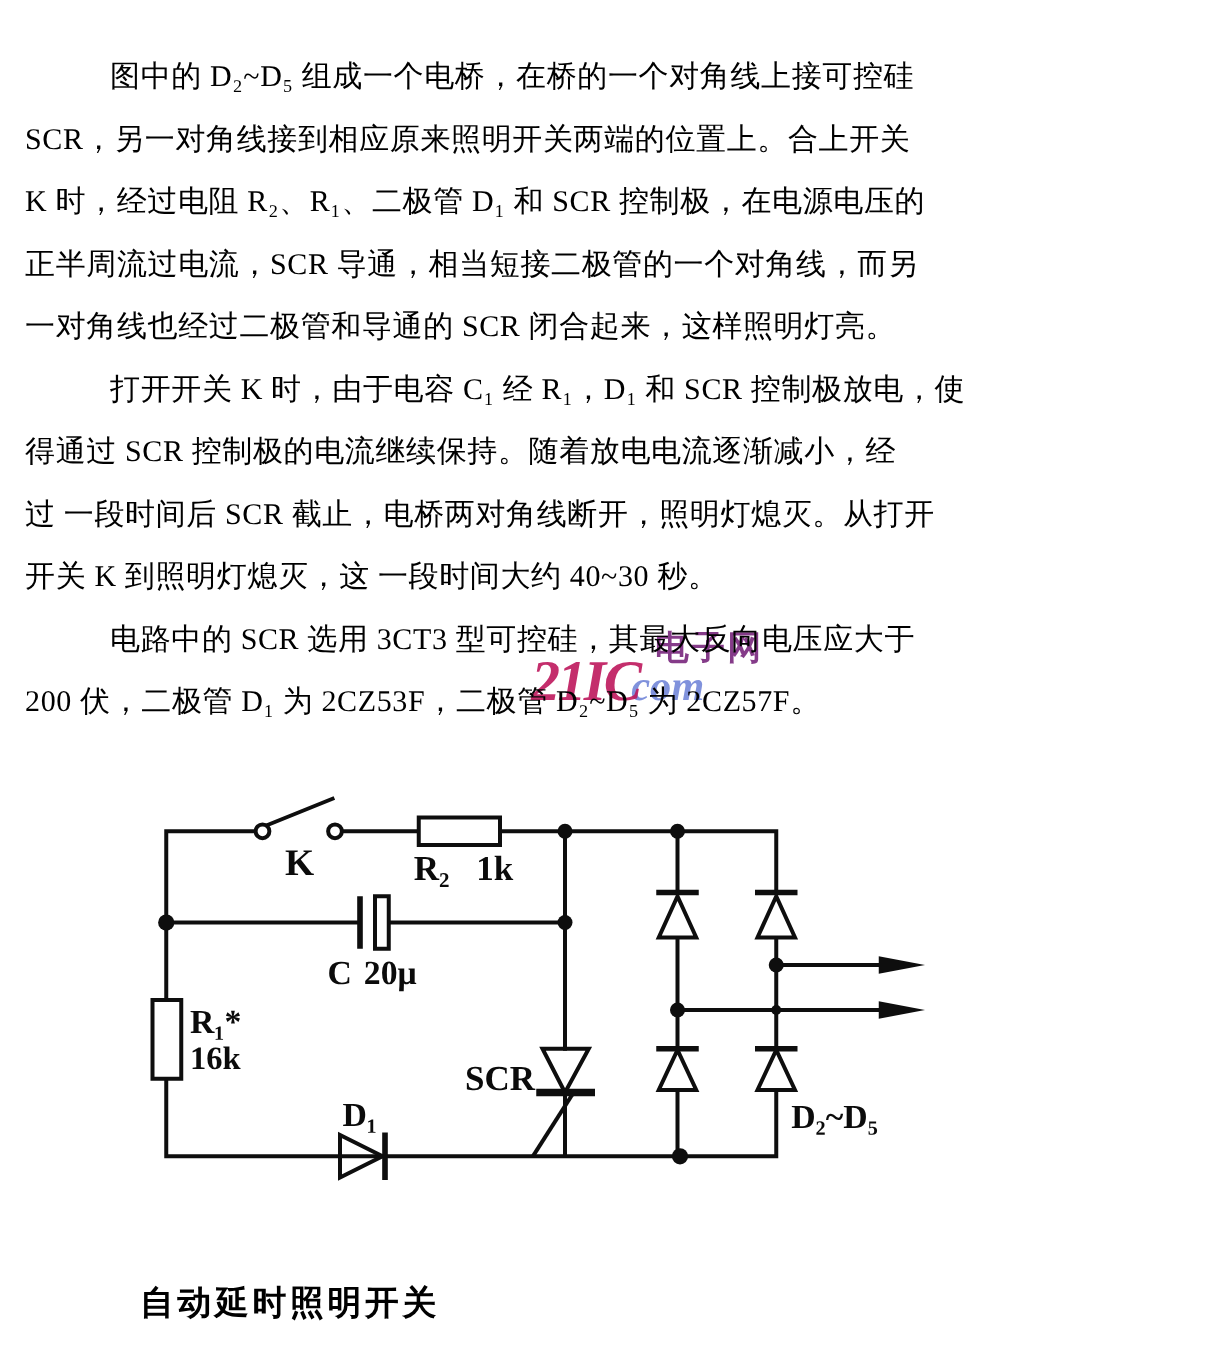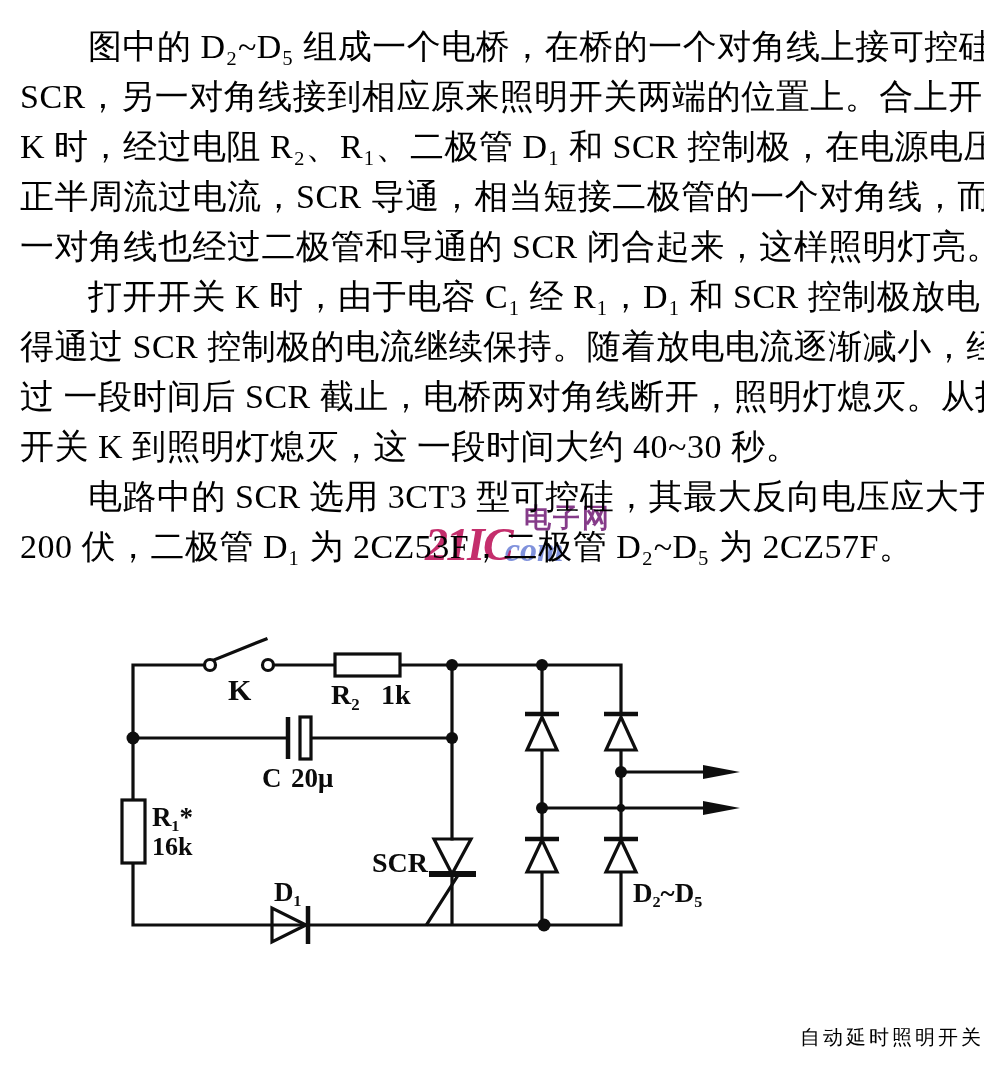--- a/index.html
+++ b/index.html
@@ -1,38 +1,38 @@
 <!DOCTYPE html>
 <html><head>
 <meta charset="utf-8">
 <style>
   html,body{margin:0;padding:0;background:#fff;}
   #page{position:relative;width:984px;height:1091px;background:#ffffff;overflow:hidden;
         font-family:"Liberation Serif",serif;color:#000;}
-  .doc-text{position:absolute;left:20px;top:22px;width:944px;z-index:2;
-            font-size:34px;line-height:50px;}
+  .doc-text{position:absolute;left:20px;top:37px;width:944px;z-index:2;
+            font-size:24px;line-height:50px;}
   .tline{height:50px;white-space:nowrap;letter-spacing:0.5px;}
   .indent{padding-left:68px;}
   .watermark{position:absolute;z-index:1;left:0;top:0;width:984px;height:1091px;pointer-events:none;}
   .wm-red{position:absolute;left:425px;top:518px;font-size:46px;font-weight:bold;
           font-style:italic;color:#be185d;letter-spacing:-2px;opacity:.9;text-align:right;}
   .wm-blue-top{position:absolute;left:524px;top:500px;font-size:27px;font-weight:bold;
           color:#701a75;opacity:.85;letter-spacing:2px;}
   .wm-blue-bottom{position:absolute;left:505px;top:531px;font-size:34px;font-weight:bold;
           font-style:italic;color:#6b7fd6;opacity:.85;}
   svg.circuit{position:absolute;left:0;top:612px;z-index:3;}
   svg.circuit text{font-family:"Liberation Serif",serif;font-weight:bold;fill:#0b0b0b;}
   .wire{stroke:#0e0e0e;stroke-width:3.2;fill:none;stroke-linecap:square;}
   .comp{stroke:#0e0e0e;stroke-width:3.2;fill:#ffffff;}
   .compn{stroke:#0e0e0e;stroke-width:3.2;fill:none;}
   .bar{stroke:#0e0e0e;stroke-width:4.5;fill:none;stroke-linecap:butt;}
   .dot{fill:#0e0e0e;stroke:none;}
   .arrow{fill:#0e0e0e;stroke:none;}
-  .caption{position:absolute;left:112px;top:1024px;width:872px;text-align:right;z-index:2;
-           font-size:20px;font-weight:normal;letter-spacing:3px;}
+  .caption{position:absolute;left:112px;top:1024px;width:872px;text-align:left;z-index:2;
+           font-size:27px;font-weight:bold;letter-spacing:3px;}
 </style>
 </head>
 <body>
 
 <div id="page">
 
   <div class="watermark">
     <span class="wm-blue-top">电子网</span>
     <span class="wm-blue-bottom">com</span>
     <span class="wm-red">21IC</span>

